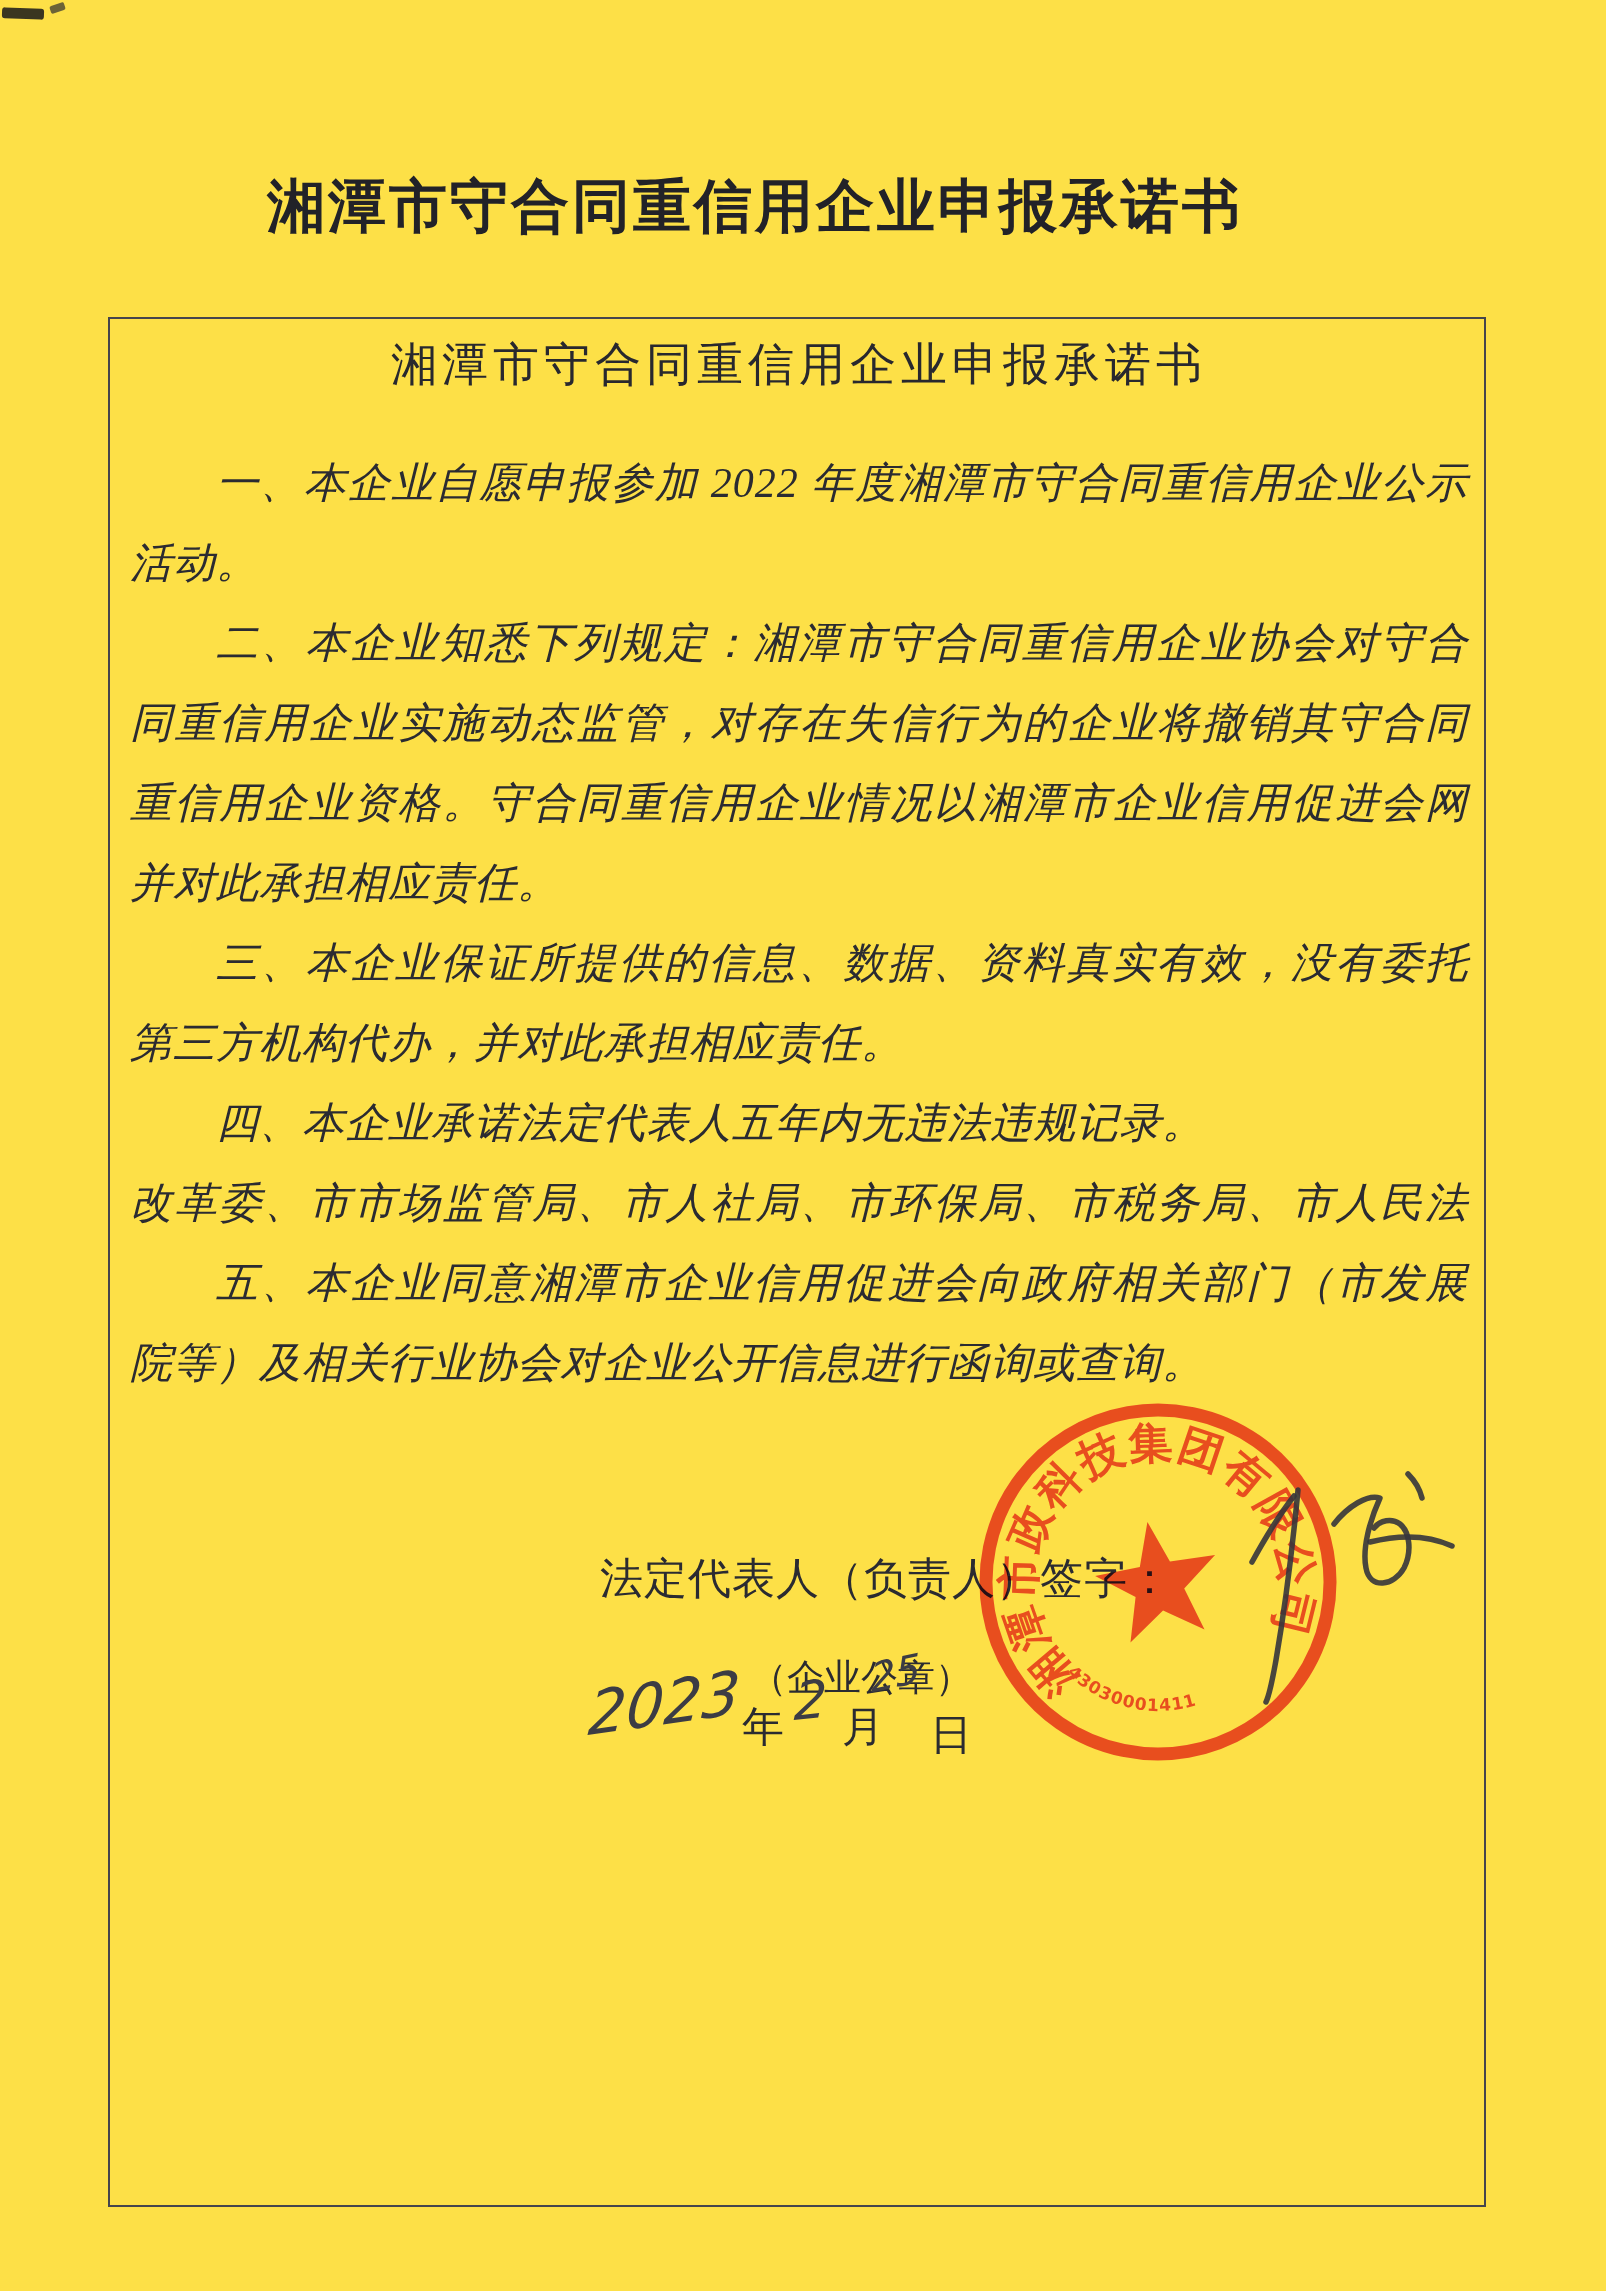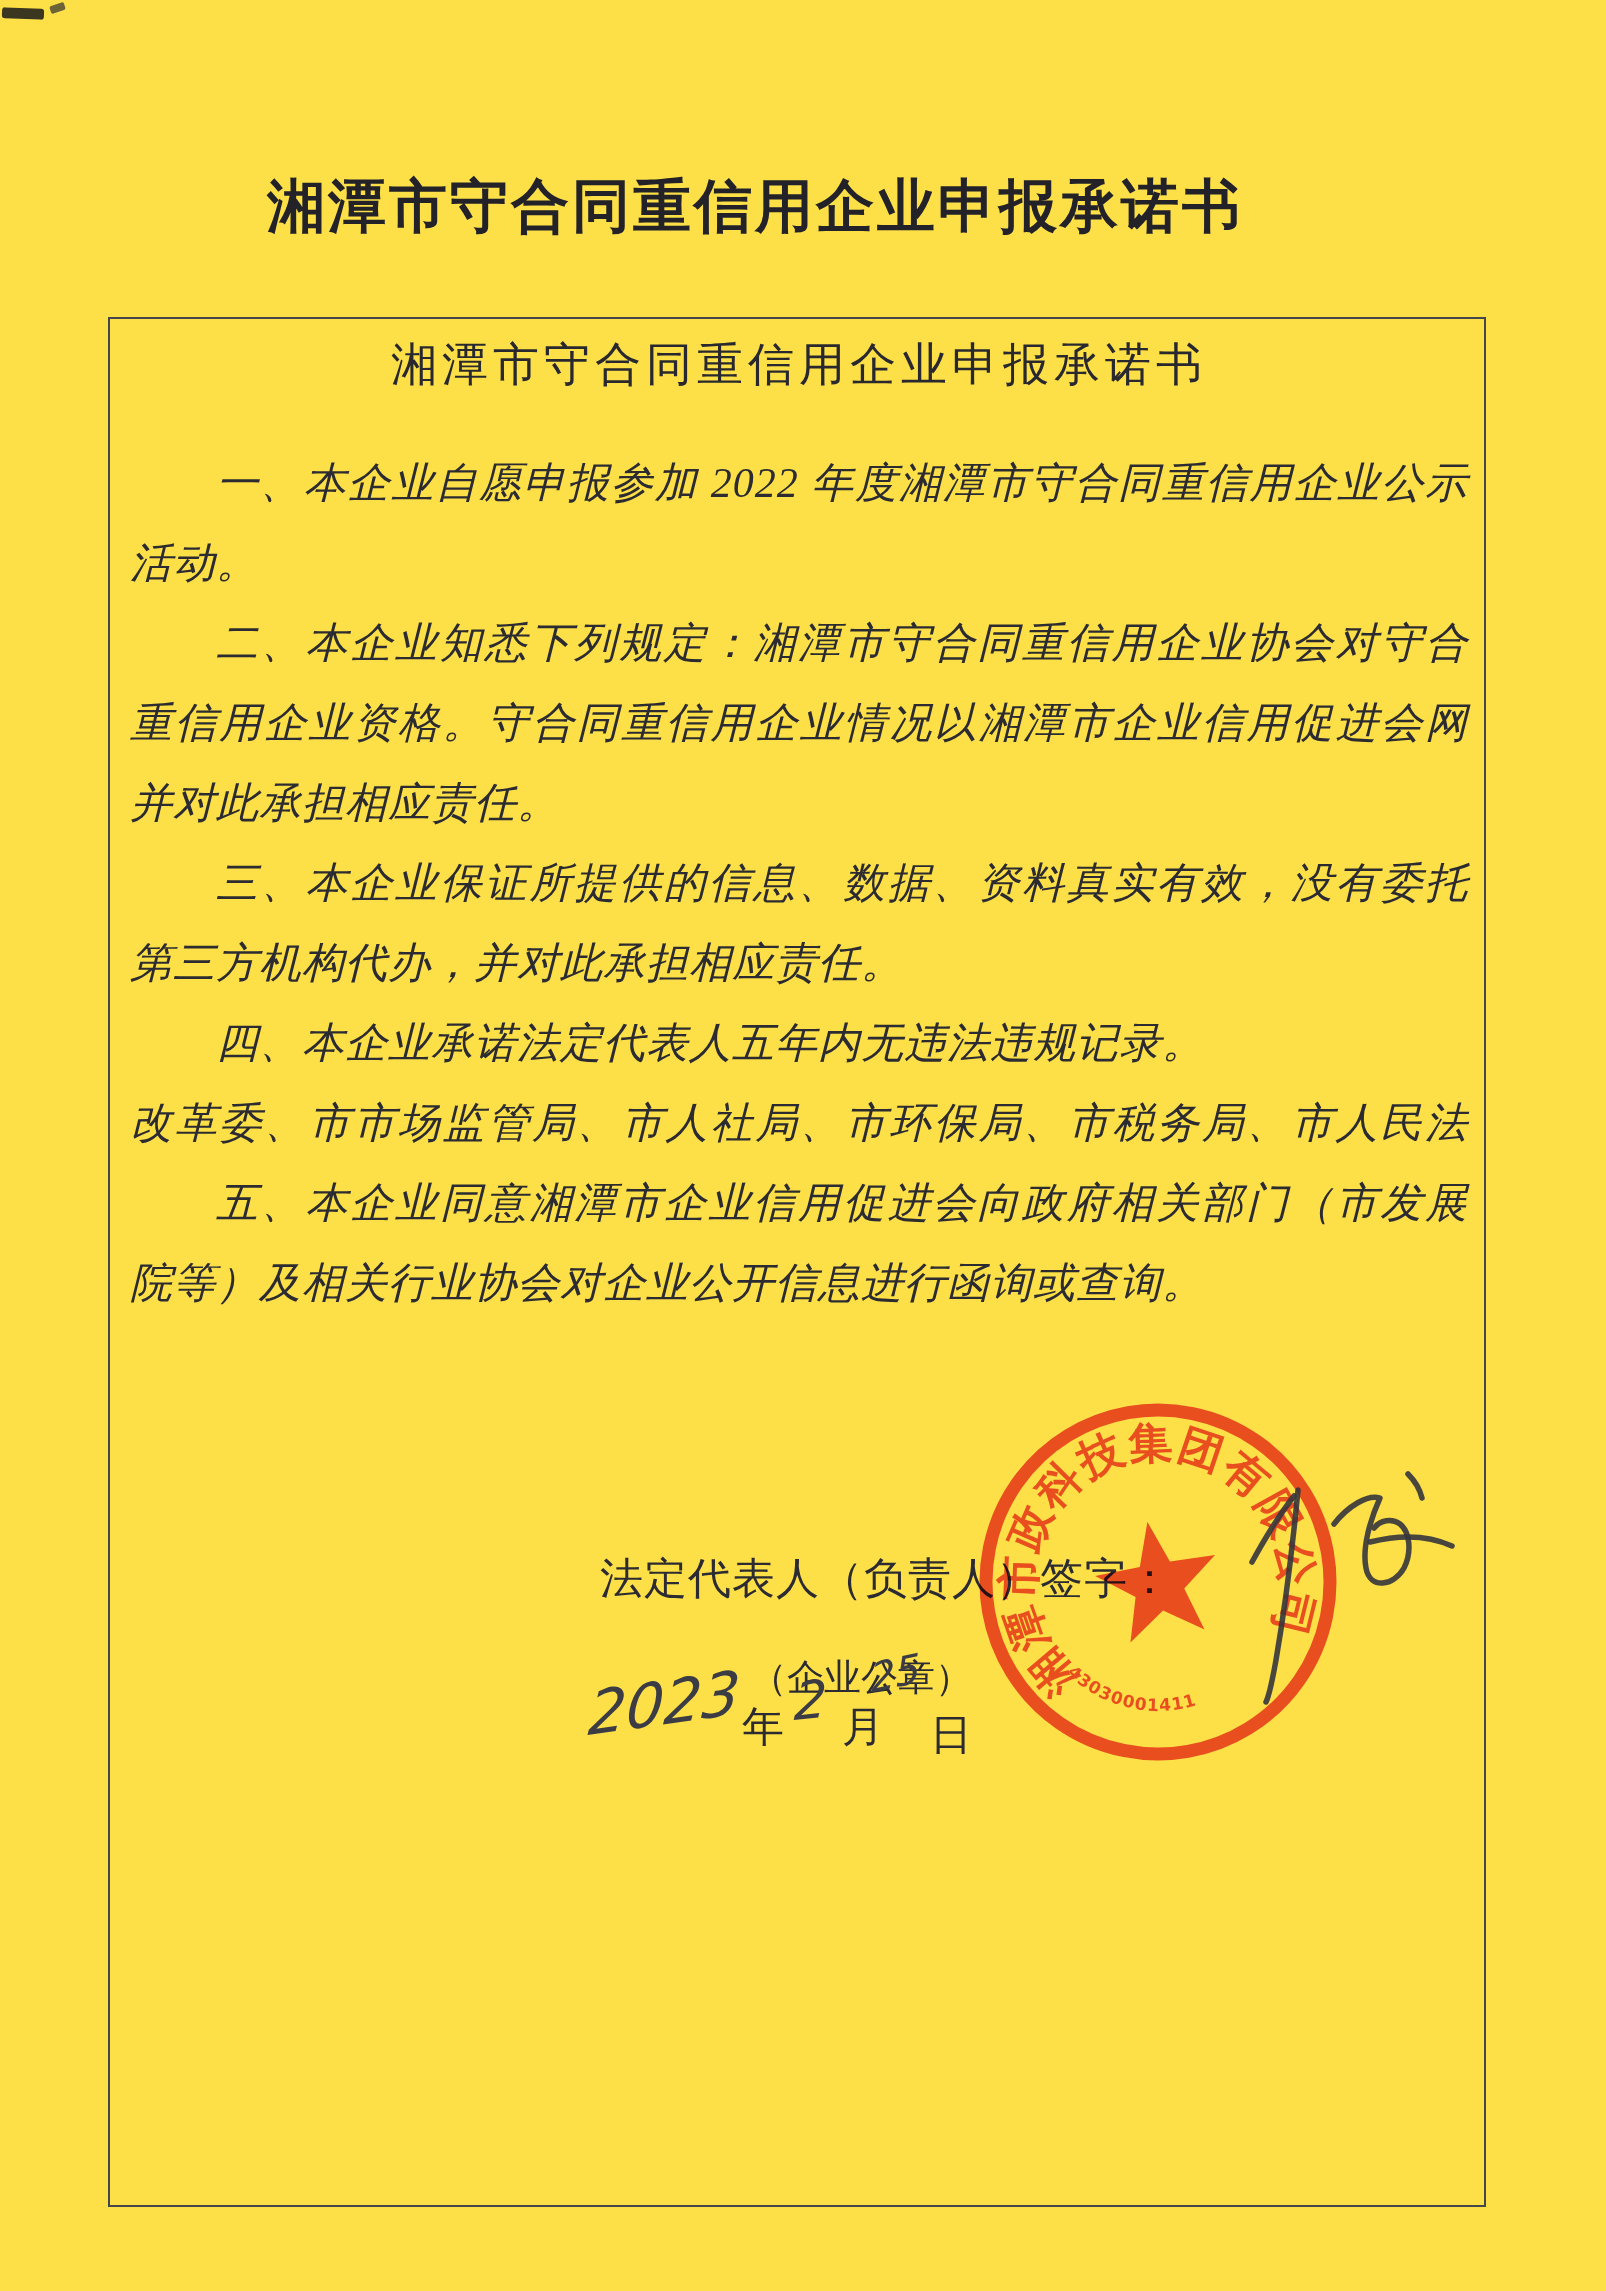--- a/index.html
+++ b/index.html
@@ -101,20 +101,21 @@
   <div class="scan-mark-b"></div>
 
   <div class="main-title">湘潭市守合同重信用企业申报承诺书</div>
 
   <div class="letter-box">
     <div class="letter-title">湘潭市守合同重信用企业申报承诺书</div>
     <div class="letter-body">
         <div class="body-line indent justify">一、本企业自愿申报参加 2022 年度湘潭市守合同重信用企业公示</div>
         <div class="body-line">活动。</div>
         <div class="body-line indent justify">二、本企业知悉下列规定：湘潭市守合同重信用企业协会对守合</div>
+        <div class="body-line justify">同重信用企业实施动态监管，对存在失信行为的企业将撤销其守合同</div>
         <div class="body-line justify">重信用企业资格。守合同重信用企业情况以湘潭市企业信用促进会网</div>
         <div class="body-line">并对此承担相应责任。</div>
         <div class="body-line indent justify">三、本企业保证所提供的信息、数据、资料真实有效，没有委托</div>
         <div class="body-line">第三方机构代办，并对此承担相应责任。</div>
         <div class="body-line indent">四、本企业承诺法定代表人五年内无违法违规记录。</div>
         <div class="body-line justify">改革委、市市场监管局、市人社局、市环保局、市税务局、市人民法</div>
         <div class="body-line indent justify">五、本企业同意湘潭市企业信用促进会向政府相关部门（市发展</div>
         <div class="body-line">院等）及相关行业协会对企业公开信息进行函询或查询。</div>
       </div>
   </div>

